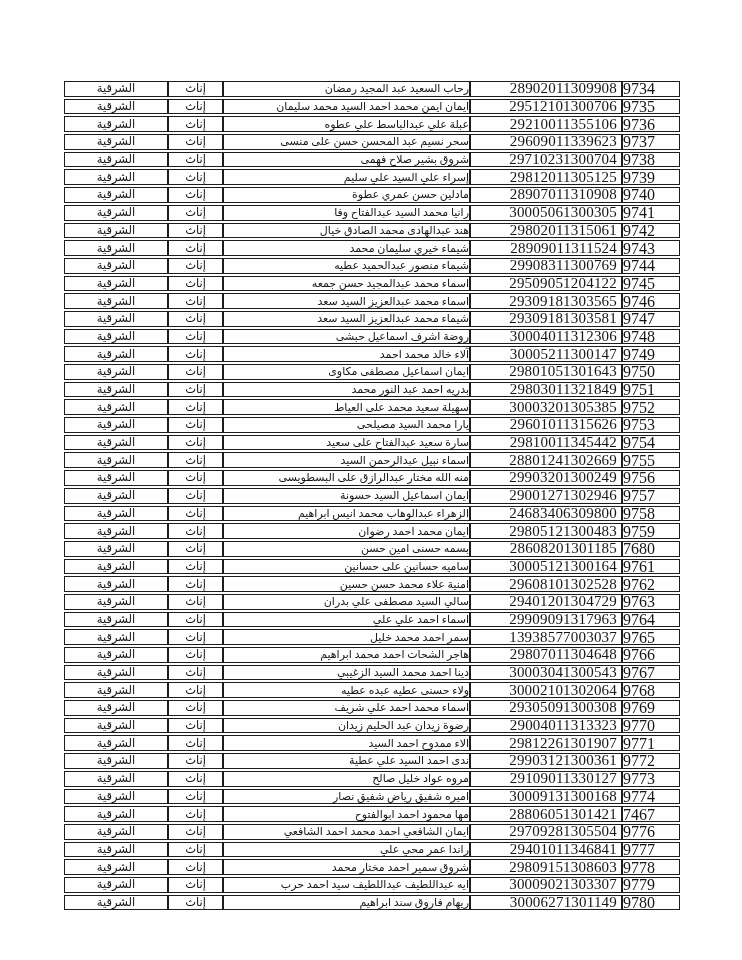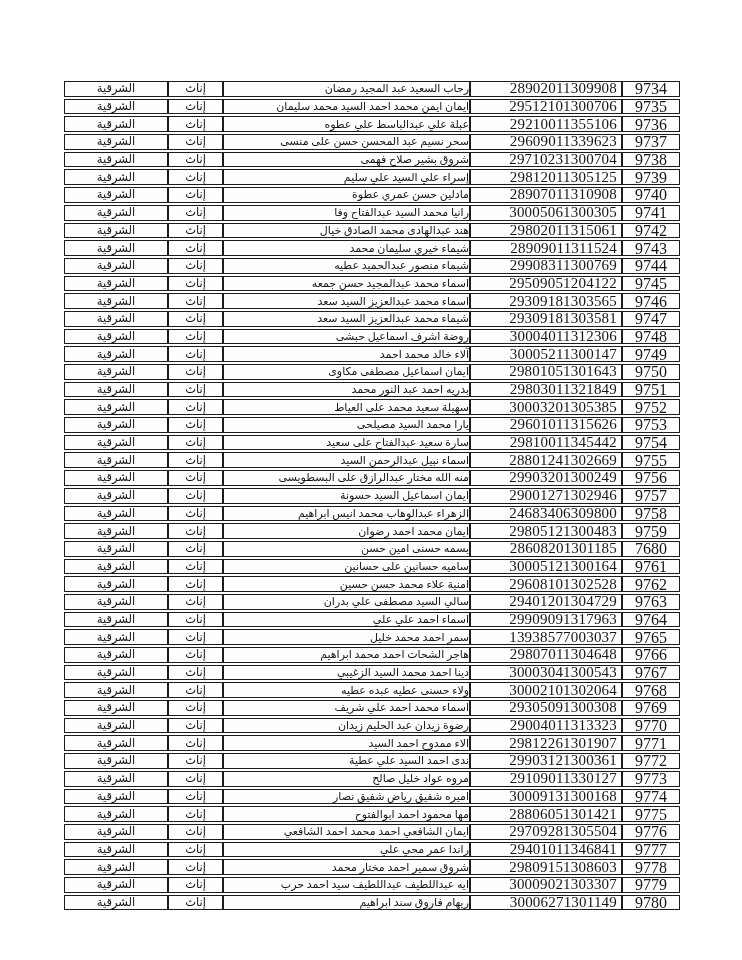--- a/index.html
+++ b/index.html
@@ -59,21 +59,20 @@
   td.nid {
     width: 146px;
     text-align: right;
     padding-right: 4px;
     font-size: 15px;
     font-family: "Liberation Serif", serif;
     letter-spacing: 0.2px;
   }
   td.serial {
     width: 56px;
-    text-align: center;
     font-size: 16px;
     font-family: "Liberation Serif", serif;
   }
 </style>
 </head>
 <body>
 
 <div class="scan-page">
   <table class="registry">
     <tbody>
@@ -362,21 +361,21 @@
           <td class="gender">إناث</td>
           <td class="name">اميره شفيق رياض شفيق نصار</td>
           <td class="nid">30009131300168</td>
           <td class="serial">9774</td>
         </tr>
         <tr>
           <td class="region">الشرقية</td>
           <td class="gender">إناث</td>
           <td class="name">مها محمود احمد ابوالفتوح</td>
           <td class="nid">28806051301421</td>
-          <td class="serial">9775</td>
+          <td class="serial">7467</td>
         </tr>
         <tr>
           <td class="region">الشرقية</td>
           <td class="gender">إناث</td>
           <td class="name">ايمان الشافعي احمد محمد احمد الشافعي</td>
           <td class="nid">29709281305504</td>
           <td class="serial">9776</td>
         </tr>
         <tr>
           <td class="region">الشرقية</td>

